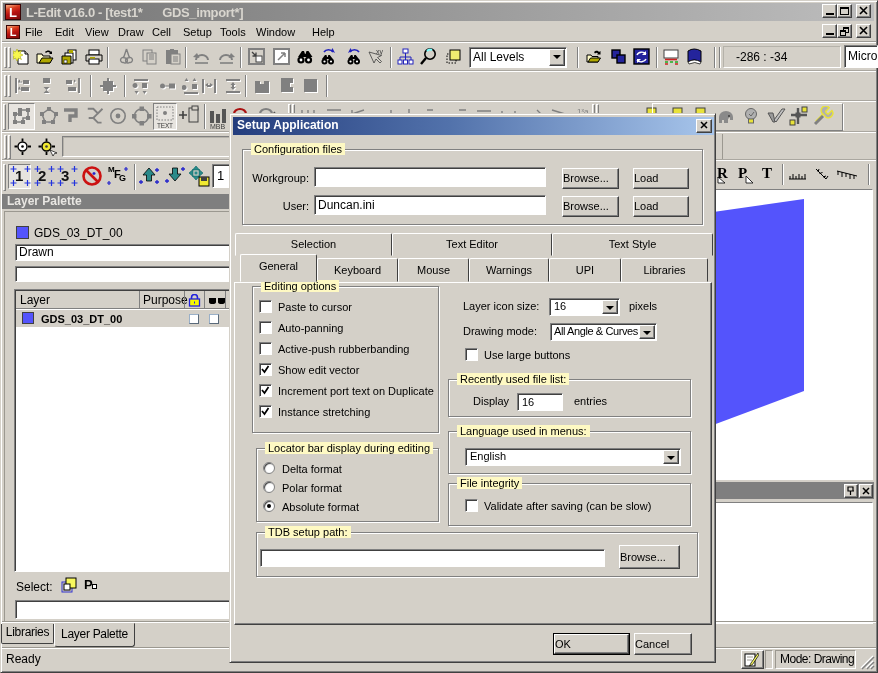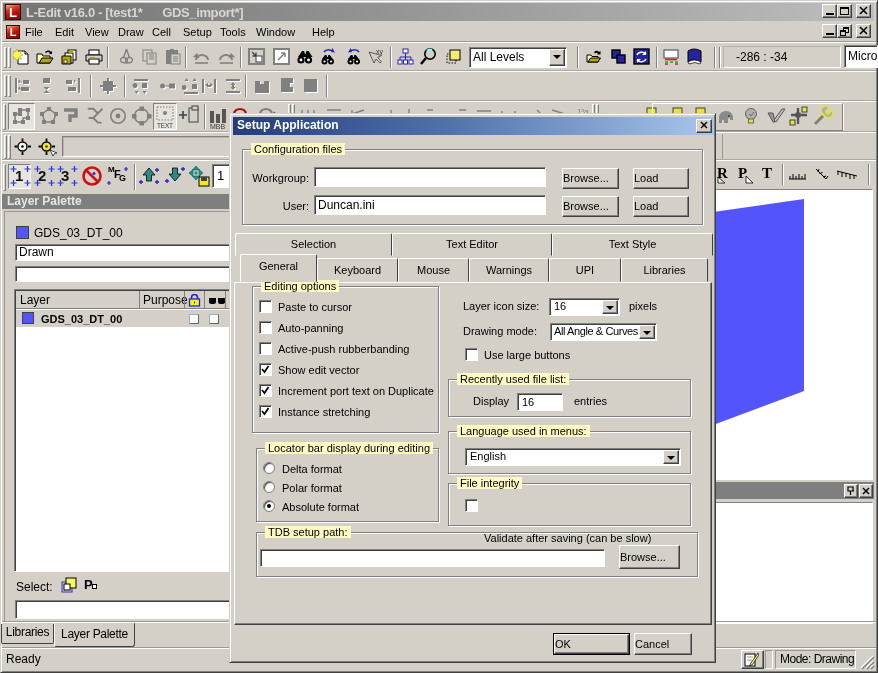--- a/index.html
+++ b/index.html
@@ -684,21 +684,21 @@
     <span class="glabel">Language used in menus:</span>
   </div>
   <div class="combo" style="left:235px;top:334px;width:216px;height:18px;">
       <span style="position:absolute;left:4px;top:1px;">English</span>
       <span class="dbtn"></span>
     </div>
   <div class="abs groove" style="left:218px;top:369px;width:243px;height:43px;">
     <span class="glabel">File integrity</span>
   </div>
   <span class="cb" style="left:235px;top:385px;"></span>
-    <span class="lbl" style="left:254px;top:386px;margin-top:32px;">Validate after saving (can be slow)</span>
+    <span class="lbl" style="left:254px;top:386px;">Validate after saving (can be slow)</span>
   <div class="abs groove" style="left:26px;top:418px;width:442px;height:45px;">
     <span class="glabel">TDB setup path:</span>
   </div>
   <div class="abs sunken" style="left:30px;top:435px;width:345px;height:18px;"></div>
   <div class="abs btn" style="left:389px;top:431px;width:61px;height:24px;line-height:22px;">Browse...</div>
   <div class="abs" style="left:323px;top:519px;width:77px;height:22px;border:1px solid #000;">
       <div class="btn" style="width:100%;height:100%;line-height:18px;">OK</div>
     </div>
   <div class="abs btn" style="left:404px;top:519px;width:58px;height:22px;line-height:20px;">Cancel</div>
 </div>

